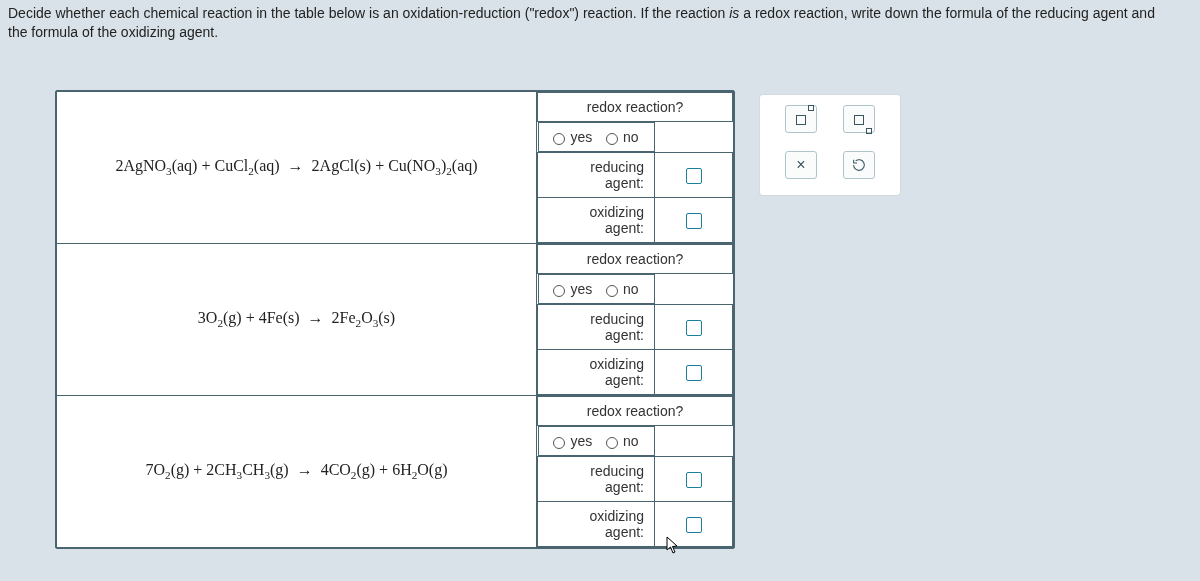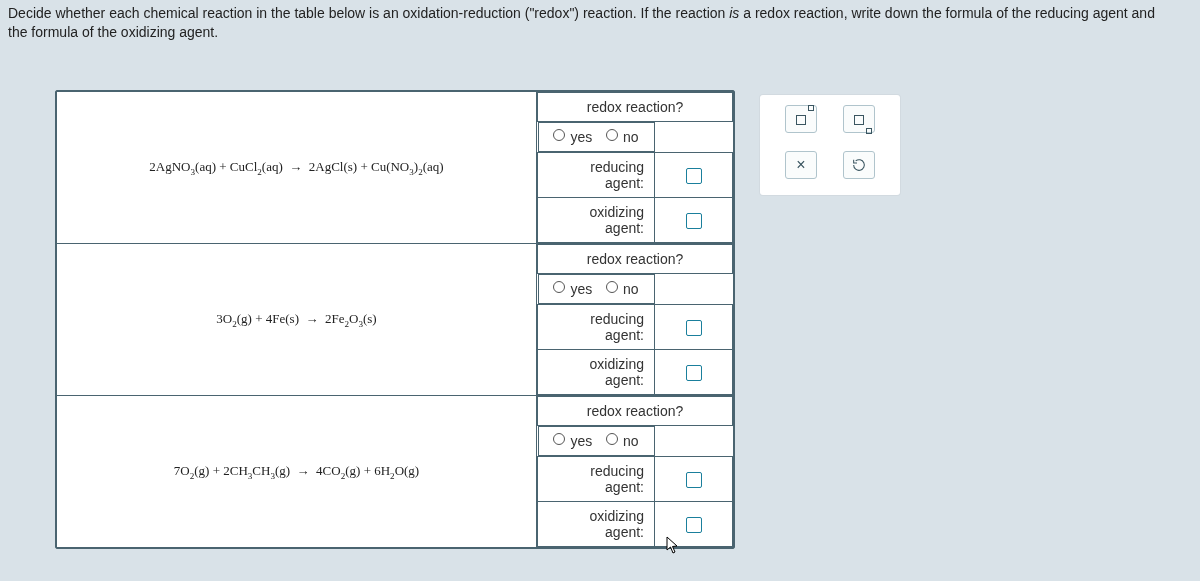--- a/index.html
+++ b/index.html
@@ -35,41 +35,41 @@
   }
   table.main td {
     border: 1px solid #4a6470;
     vertical-align: middle;
   }
   td.eqcell {
     width: 480px;
     height: 150px;
     text-align: center;
     font-family: "Times New Roman", serif;
-    font-size: 13px;
+    font-size: 16px;
     color: #222;
   }
   td.rxncell {
     padding: 0;
   }
   .subtable { width: 100%; border-collapse: collapse; }
   .subtable td { border: 1px solid #4a6470; padding: 6px 8px; font-size: 14px; color: #333;}
   .subtable .hdr { text-align: center; padding: 6px 4px;}
   .subtable .radios { display: flex; justify-content: space-around; align-items: center;}
   .subtable .lbl { width: 60%; text-align: right; padding-right: 10px; padding-left: 34px;}
   .subtable .val { width: 40%; text-align: center;}
   .chembox {
     display: inline-block;
     width: 16px; height: 16px;
     border: 1px solid #1a7f9c;
     border-radius: 2px;
     vertical-align: middle;
   }
   .radio {
-    display:inline-flex; align-items:flex-start; gap:5px;
+    display:inline-flex; align-items:flex-end; gap:5px;
   }
   .radio .circ {
     width: 12px; height: 12px; border:1px solid #555; border-radius:50%; display:inline-block;
   }
   .sidekeys {
     position: absolute;
     left: 760px; top: 95px;
     width: 140px;
     background: #fff;
     border-radius: 3px;

